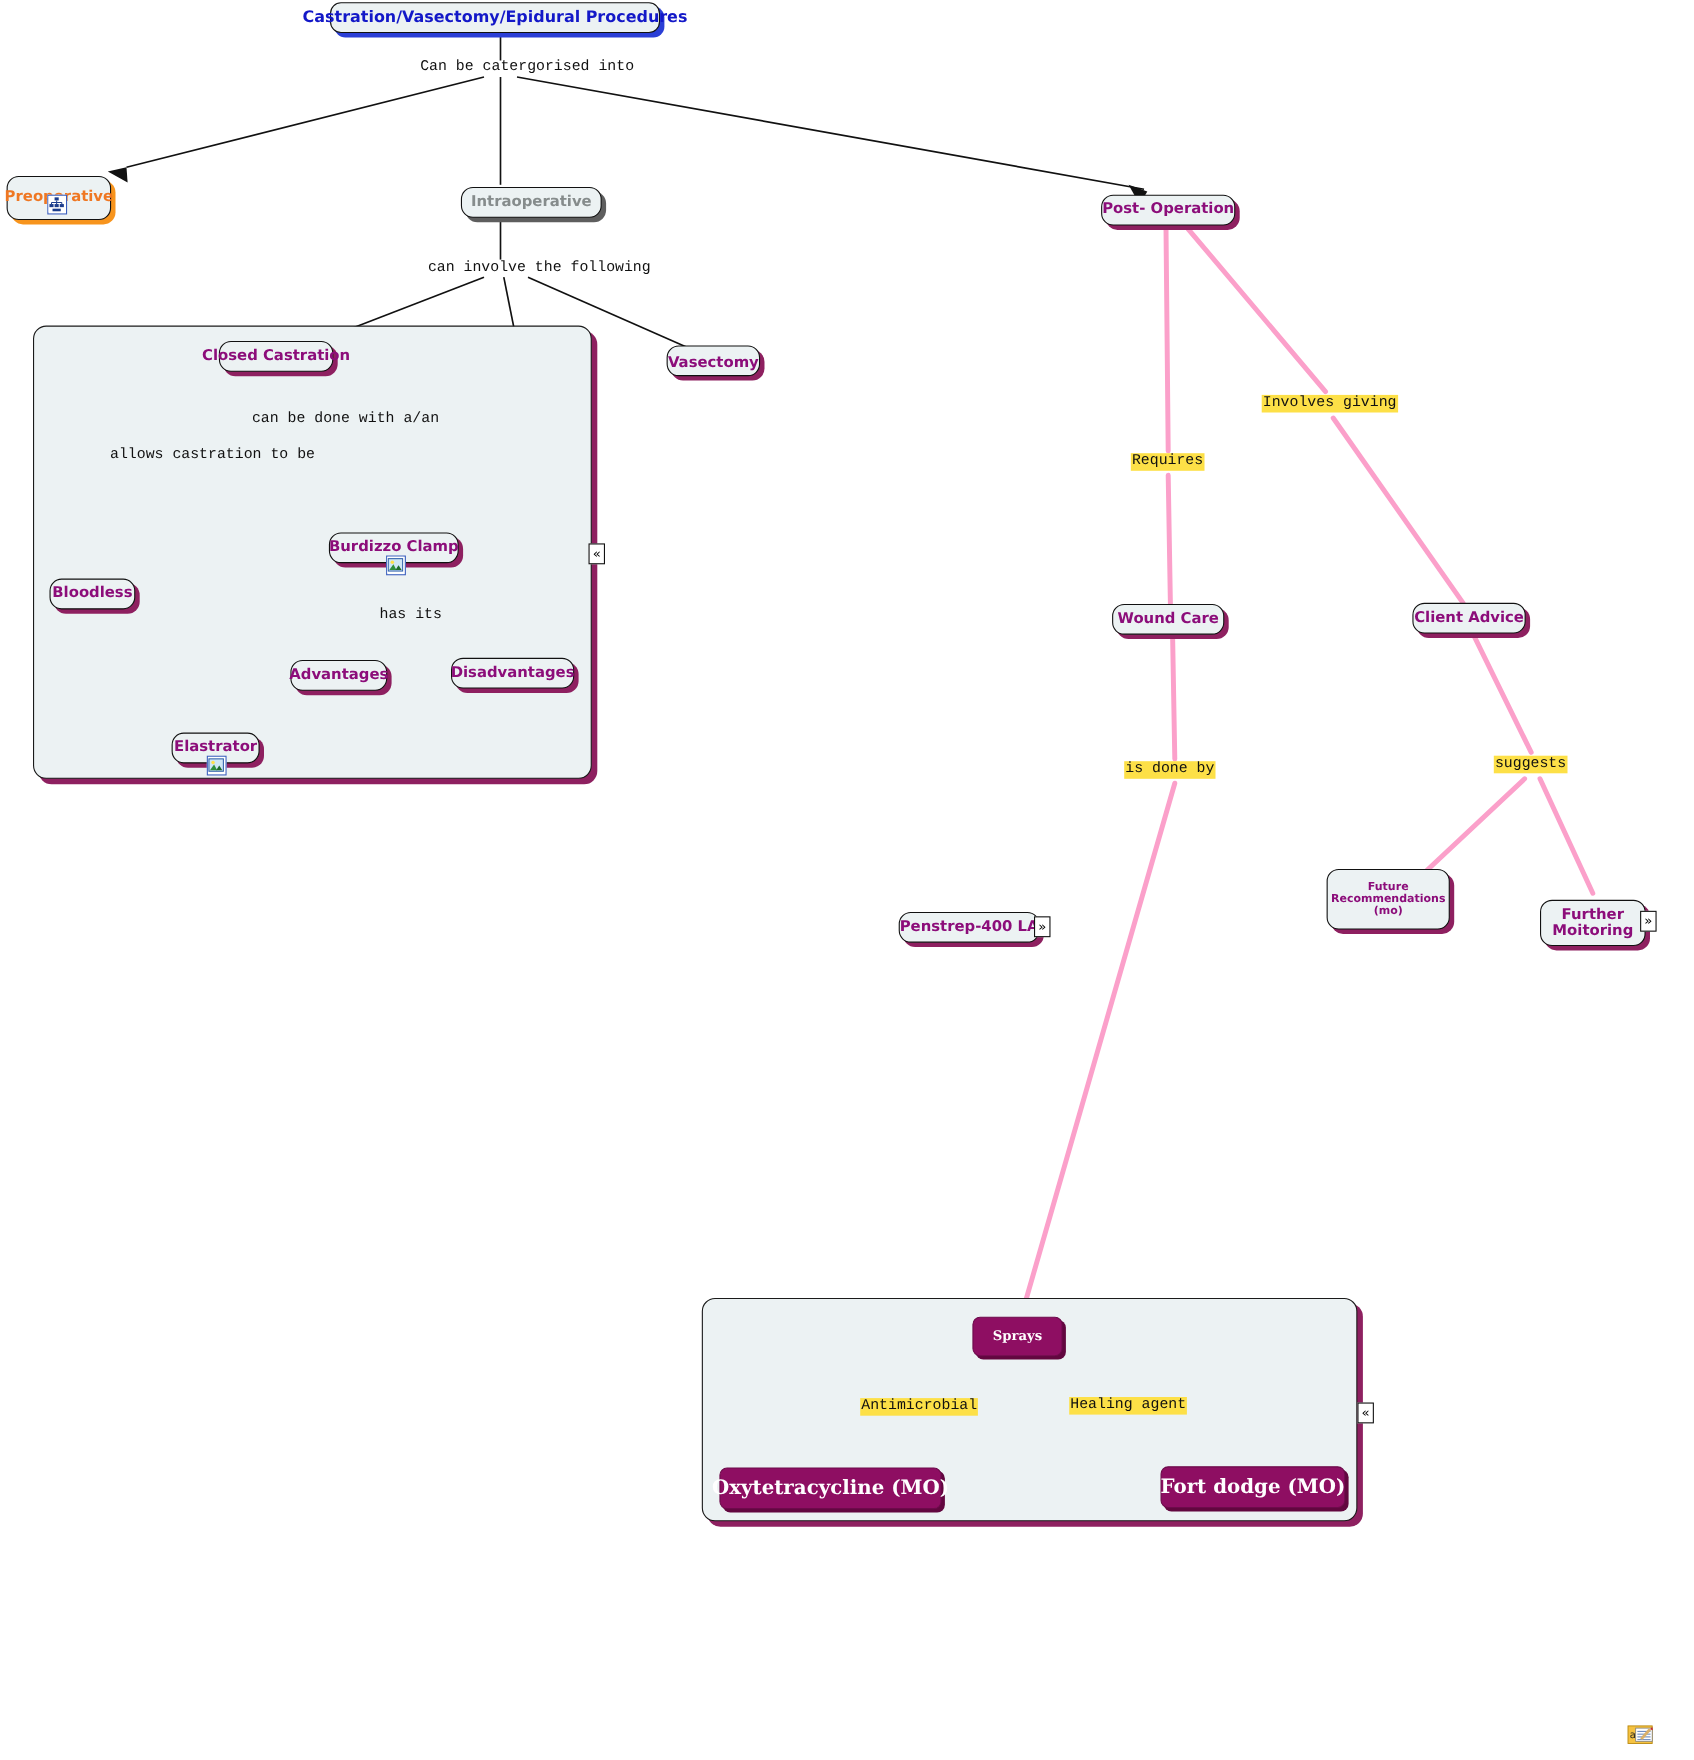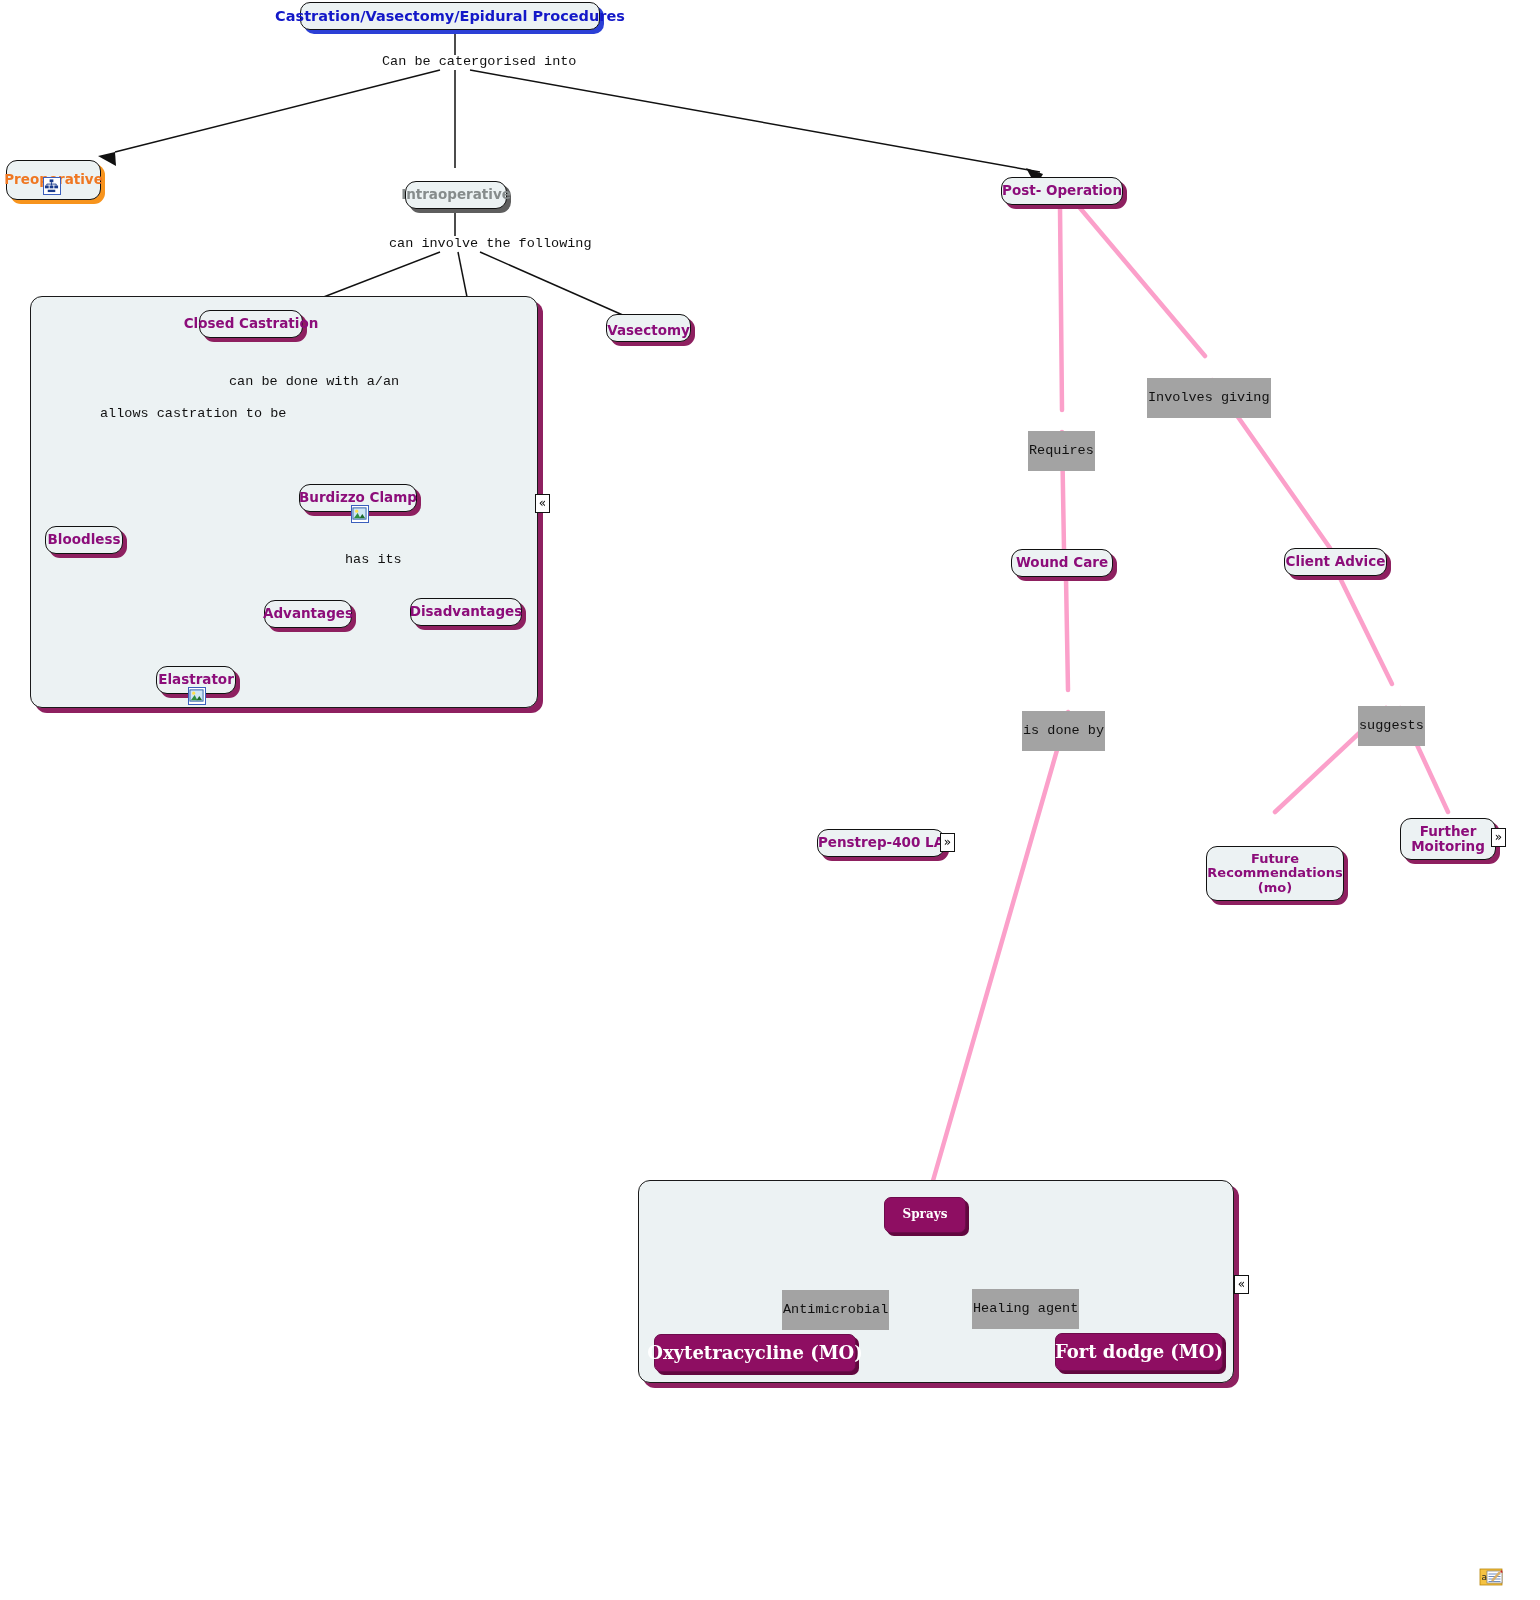--- a/index.html
+++ b/index.html
@@ -123,23 +123,22 @@
     position: absolute;
     font-family: Liberation Mono, monospace;
     font-size: 13.5px;
     color: #111111;
     white-space: nowrap;
     line-height: 1.15;
     z-index: 4;
   }
   .lbl.plain { background: transparent; }
   .lbl.pink {
-    background: #a3a3a3;
-    padding: 12px 1px;
-    margin-top: 19px;
+    background: #fde047;
+    padding: 0 1px;
   }
 
   
   .icon-badge {
     position: absolute;
     width: 18px;
     height: 18px;
     border: 1.4px solid #3a5fbd;
     background: #ffffff;
     box-sizing: border-box;
@@ -227,21 +226,21 @@
       <rect x="0" y="0" width="16" height="16" fill="#fff"></rect>
       <rect x="6" y="1.5" width="4" height="3" fill="#1b3c8c"></rect>
       <rect x="1" y="8" width="4" height="3" fill="#1b3c8c"></rect>
       <rect x="6" y="8" width="4" height="3" fill="#1b3c8c"></rect>
       <rect x="11" y="8" width="4" height="3" fill="#1b3c8c"></rect>
       <path d="M8 4.5 L8 6.5 M3 6.5 L13 6.5 M3 6.5 L3 8 M8 6.5 L8 8 M13 6.5 L13 8" stroke="#1b3c8c" stroke-width="1" fill="none"></path>
       <rect x="4" y="12.5" width="8" height="2.5" fill="#1b3c8c"></rect>
     </svg>
   </span>
 
-  <div class="node intra" style="left:405px; top:170px; width:102px; height:28px;margin-top:11px;">
+  <div class="node intra" style="left:419px; top:170px; width:128px; height:28px;">
     <span>Intraoperative</span>
   </div>
 
   <div class="node" style="left:1001px; top:177px; width:122px; height:28px;">
     <span>Post- Operation</span>
   </div>
 
   <div class="node" style="left:199px; top:310px; width:104px; height:28px;">
     <span>Closed Castration</span>
   </div>
@@ -294,21 +293,21 @@
 
   <div class="node" style="left:1284px; top:548px; width:103px; height:28px;">
     <span>Client Advice</span>
   </div>
 
   <div class="node" style="left:817px; top:829px; width:128px; height:28px;">
     <span>Penstrep-400 LA</span>
   </div>
   <div class="node-handle" style="left:940px; top:833px;">»</div>
 
-  <div class="node multiline" style="left:1206px; top:846px; width:138px; height:55px; font-size:13px;">
+  <div class="node multiline" style="left:1206px; top:790px; width:112px; height:55px; font-size:10px;">
     <span>Future Recommendations (mo)</span>
   </div>
 
   <div class="node multiline" style="left:1400px; top:818px; width:96px; height:42px;">
     <span>Further Moitoring</span>
   </div>
   <div class="node-handle" style="left:1491px; top:828px;">»</div>
 
   <div class="node filled small" style="left:884px; top:1197px; width:82px; height:36px;">
     <span>Sprays</span>

